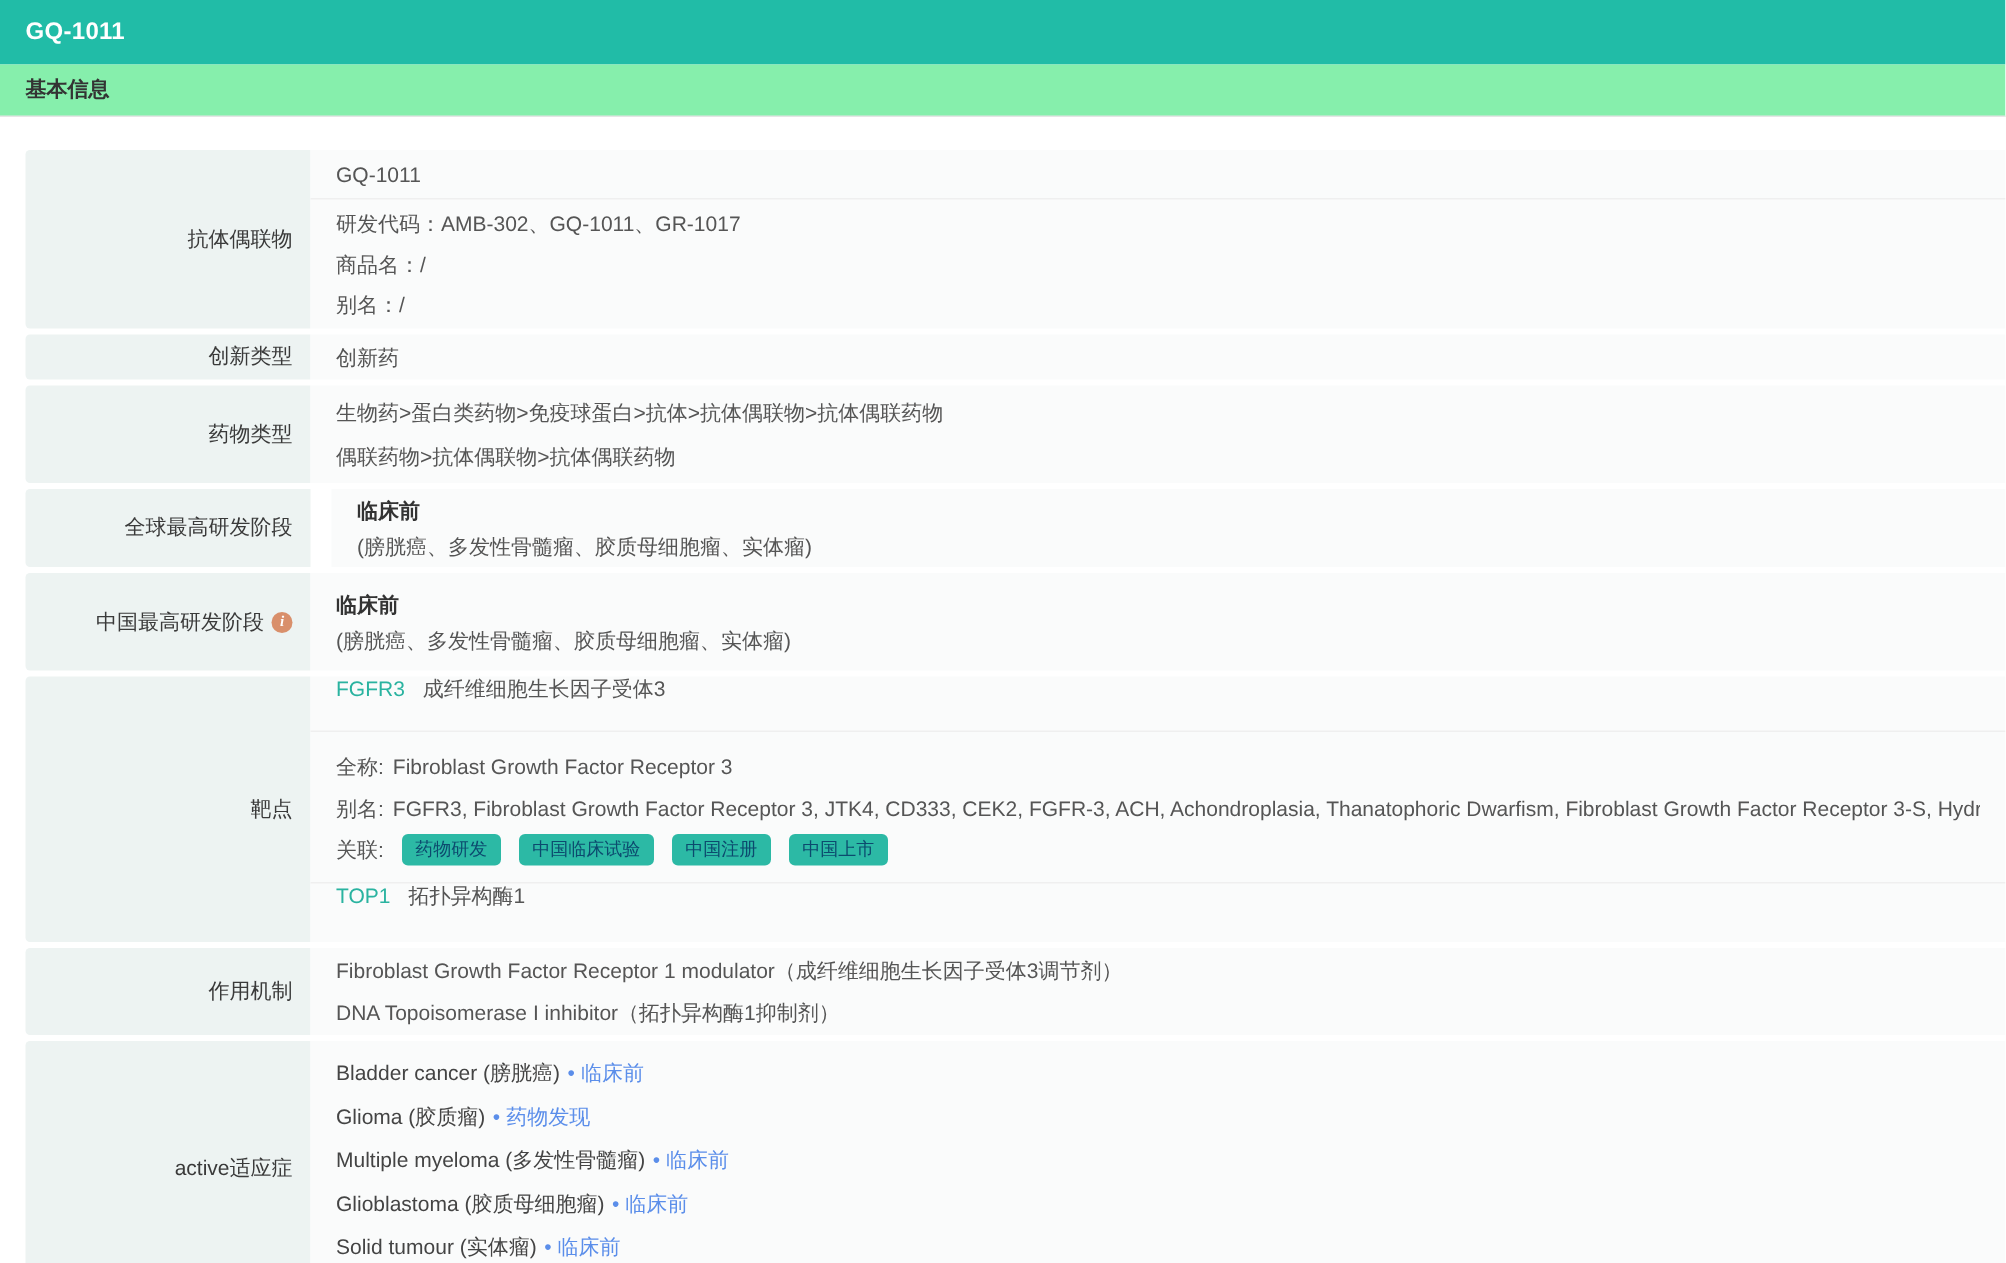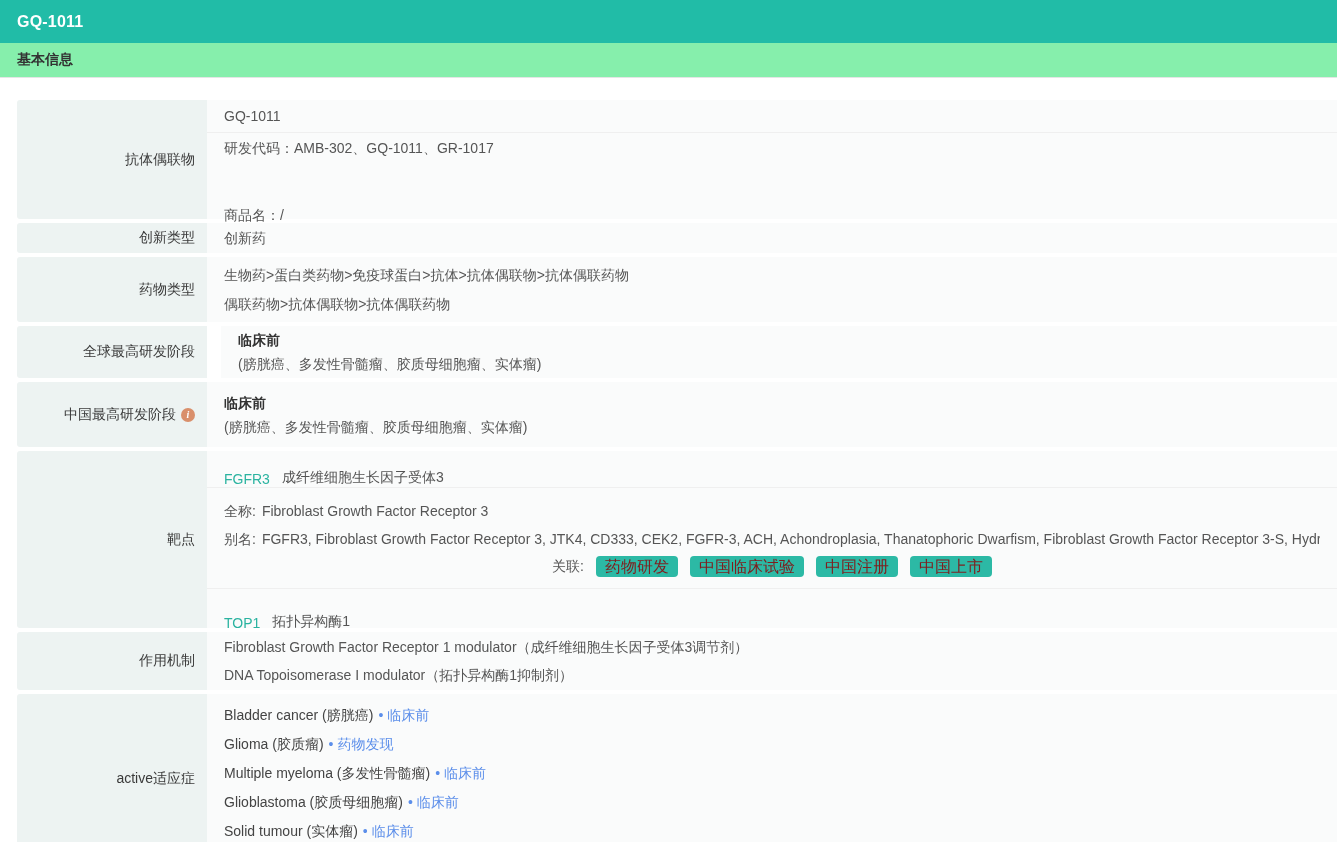--- a/index.html
+++ b/index.html
@@ -40,41 +40,41 @@
   .r5{height:65px;}
   .r6{height:177px;}
   .r7{height:58px;}
   .r8{height:170px;}
   .vcenter{justify-content:center;}
   .pad{padding-left:17px;padding-right:17px;}
   .line{line-height:27px;}
   .line29{line-height:29px;}
   .line28{line-height:28px;}
   .primary-subrow{height:33px;flex:none;display:flex;align-items:center;padding:0 17px;border-bottom:1px solid var(--divider);}
-  .details-subrow{flex:1;display:flex;flex-direction:column;justify-content:center;padding:2px 17px;gap:40px;}
+  .details-subrow{flex:1;display:flex;flex-direction:column;justify-content:center;padding:2px 17px;}
   .stage{font-weight:bold;color:var(--text-dark);line-height:24px;}
   .paren{line-height:24px;color:var(--text);}
   .info-icon{
     width:14px;height:14px;border-radius:50%;background:var(--info-orange);
     color:#fff;font-style:italic;font-family:"Liberation Serif","DejaVu Serif",serif;
     font-size:10px;font-weight:bold;display:inline-flex;align-items:center;justify-content:center;
     flex:none;cursor:pointer;
   }
   .target-block2{border-top:1px solid var(--divider);}
-  .target-title{height:37px;flex:none;display:flex;align-items:flex-end;gap:12px;padding:0 17px;}
+  .target-title{height:37px;flex:none;display:flex;align-items:flex-start;gap:12px;padding:0 17px;}
   .target-title.tall{height:42px;}
   .target-title .sym{color:var(--link-teal);cursor:pointer;}
   .target-title .cn{color:var(--text);}
   .title-divider{border-bottom:1px solid var(--divider);}
   .target-details{padding:9px 17px 11px;display:flex;flex-direction:column;}
   .kv{line-height:28px;white-space:nowrap;overflow:hidden;}
   .kv .k{margin-right:6px;}
-  .tags-row{display:flex;align-items:center;gap:12px;margin-top:3px;justify-content:center;}
+  .tags-row{display:flex;align-items:center;gap:12px;margin-top:3px;}
   .tag{
-    background:var(--tag);color:#7f1d1d;font-size:16px;line-height:15px;
+    background:var(--tag);color:#0c4a6e;font-size:12px;line-height:15px;
     padding:3px 9px;border-radius:4px;white-space:nowrap;cursor:pointer;
   }
   .ind-list{padding-top:7px;}
   .ind-line{line-height:29px;color:#444;white-space:nowrap;overflow:hidden;}
   .ind-link{color:var(--link-blue);cursor:pointer;}
   .ind-line .sep{margin:0 4px 0 5px;color:var(--link-blue);}
 </style>
 </head>
 <body>
 
@@ -167,21 +167,21 @@
         </div>
       </div>
 
     </div>
   </div>
 
   <div class="row r7">
     <div class="label-cell">作用机制</div>
     <div class="content-cell vcenter pad">
       <div class="line28">Fibroblast Growth Factor Receptor 1 modulator（成纤维细胞生长因子受体3调节剂）</div>
-      <div class="line28">DNA Topoisomerase I modulator（拓扑异构酶1抑制剂）</div>
+      <div class="line28">DNA Topoisomerase I inhibitor（拓扑异构酶1抑制剂）</div>
     </div>
   </div>
 
   <div class="row r8">
     <div class="label-cell">active适应症</div>
     <div class="content-cell pad ind-list">
       <div class="ind-line">
         <span>Bladder cancer (膀胱癌)</span><span class="sep">•</span><span class="ind-link">临床前</span>
       </div>
       <div class="ind-line">

